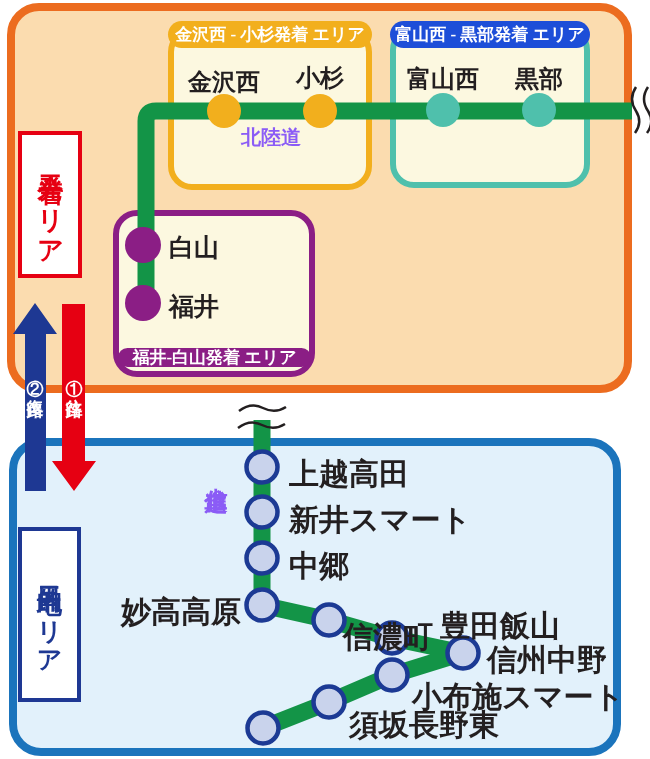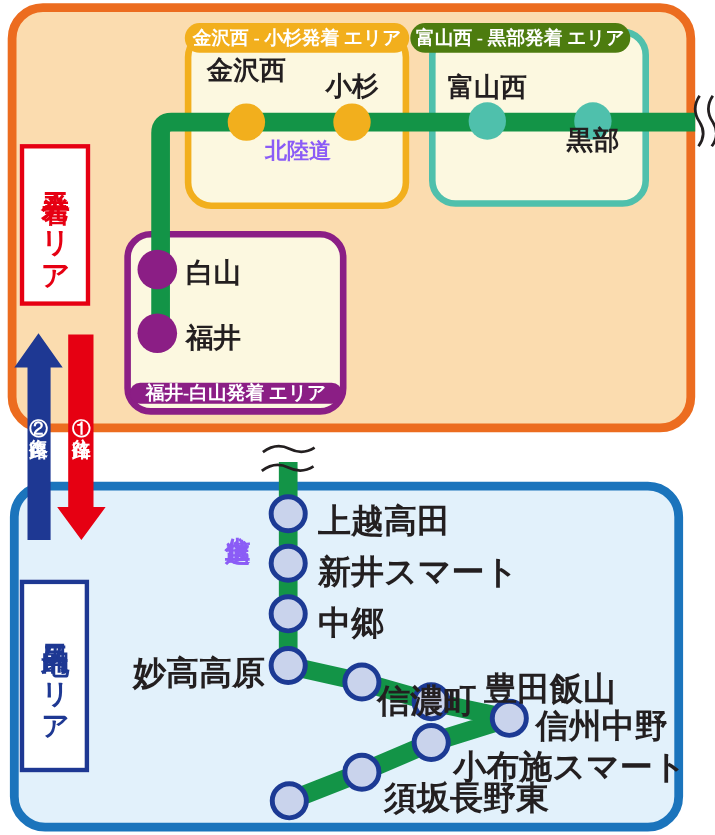--- a/index.html
+++ b/index.html
@@ -13,21 +13,21 @@
   #destination-panel{left:9px;top:438px;width:612px;height:318px;background:#E2F1FB;border:8px solid #1B74BC;z-index:1;}
   
   .area-box{position:absolute;box-sizing:border-box;background:#FCF8E0;border-radius:24px;z-index:2;}
   #kanazawa-box{left:168px;top:28px;width:204px;height:162px;border:6px solid #F2AF1D;}
   #toyama-box{left:390px;top:26px;width:200px;height:162px;border:6px solid #4FC0AC;}
   #fukui-box{left:113px;top:210px;width:202px;height:167px;border:6px solid #8B1E85;}
   
   .pill{position:absolute;z-index:3;color:#fff;font-weight:bold;font-size:17px;
         display:flex;align-items:center;justify-content:center;border-radius:15px;white-space:nowrap;}
   #kanazawa-pill{left:168px;top:21px;width:204px;height:27px;background:#F2AF1D;}
-  #toyama-pill{left:373px;top:21px;width:200px;height:27px;background:#4d7c0f;}
+  #toyama-pill{left:390px;top:21px;width:200px;height:27px;background:#1d4ed8;}
   #fukui-pill{left:118px;top:348px;width:193px;height:19px;background:#8B1E85;}
   
   .legend-box{position:absolute;box-sizing:border-box;background:#ffffff;z-index:3;
               display:flex;align-items:center;justify-content:center;}
   #departure-legend{left:18px;top:131px;width:64px;height:147px;border:4px solid #E60012;}
   #destination-legend{left:18px;top:527px;width:63px;height:175px;border:4px solid #1E3893;}
   .v-text{writing-mode:vertical-rl;text-orientation:upright;font-weight:bold;line-height:1;}
   #departure-legend .v-text{color:#E60012;font-size:26px;letter-spacing:2px;}
   #destination-legend .v-text{color:#1E3893;font-size:25px;letter-spacing:2px;}
   
@@ -106,24 +106,24 @@
       <circle cx="263" cy="728" r="15.5"></circle>
     </g>
   </svg>
 
   <div class="arrow-label" style="left:35px;top:366px;">②復路</div>
   <div class="arrow-label" style="left:74px;top:366px;">①往路</div>
 
   <div class="road-label" id="hokuriku-label">北陸道</div>
   <div class="road-label v-text" id="joshinetsu-label">上信越道</div>
 
-  <div class="st st-top" style="left:224px;top:48px;text-align:center;">金沢西</div>
+  <div class="st st-top" style="left:224px;top:66px;text-align:center;">金沢西</div>
   <div class="st st-top" style="left:320px;top:62px;">小杉</div>
   <div class="st st-top" style="left:443px;top:63px;">富山西</div>
-  <div class="st st-top" style="left:539px;top:63px;margin-top:48px;">黒部</div>
+  <div class="st st-top" style="left:539px;top:63px;">黒部</div>
   <div class="st st-left" style="left:169px;top:231px;">白山</div>
   <div class="st st-left" style="left:169px;top:290px;">福井</div>
 
   <div class="st st-b" style="left:289px;top:454px;">上越高田</div>
   <div class="st st-b" style="left:289px;top:500px;text-align:right;">新井スマート</div>
   <div class="st st-b" style="left:289px;top:546px;">中郷</div>
   <div class="st st-b r-align" style="left:241px;top:592px;">妙高高原</div>
   <div class="st st-b" style="left:343px;top:577px;margin-top:40px;">信濃町</div>
   <div class="st st-b" style="left:412px;top:606px;margin-left:28px;">豊田飯山</div>
   <div class="st st-b" style="left:487px;top:640px;">信州中野</div>

